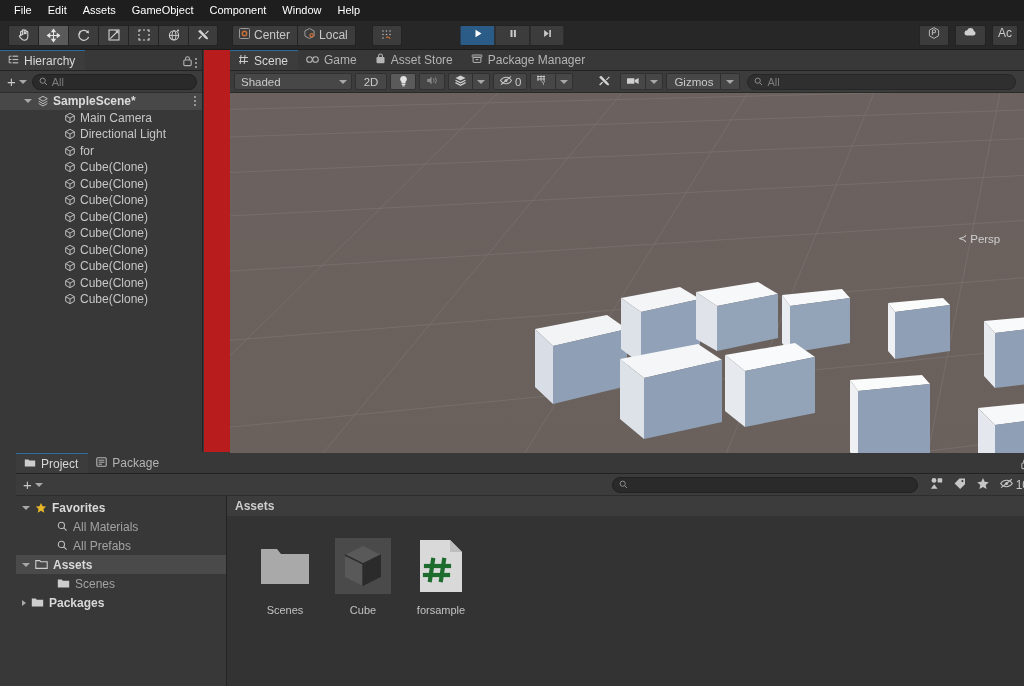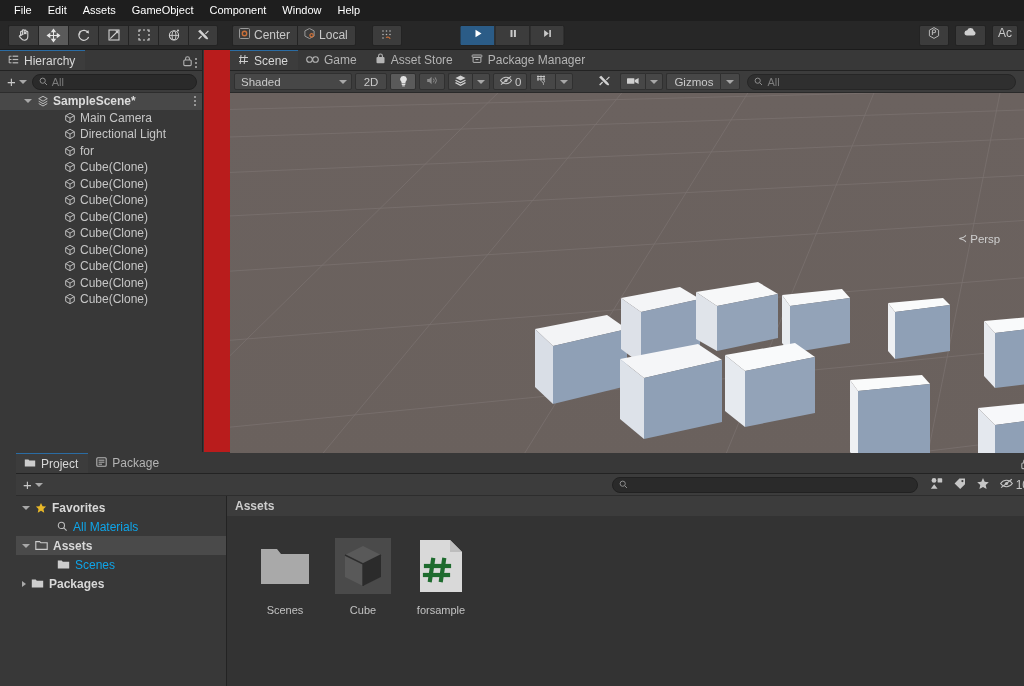--- a/index.html
+++ b/index.html
@@ -113,21 +113,21 @@
               background: #6a615e; }
   .gizmo-label { position: absolute; font-size: 11.5px; color: #cfcfcf; }
 
   
   #project { left: 0; top: 453px; width: 1024px; height: 233px; background: #383838; margin-left: 16px; }
   .pj-toolbar { height: 22px; display: flex; align-items: center; padding: 0 5px; gap: 4px;
                 background: #3c3c3c; border-bottom: 1px solid #2d2d2d; }
   .pj-body { display: flex; height: 190px; }
   .pj-tree { width: 211px; background: #383838; border-right: 1px solid #232323;
              padding-top: 2px; }
-  .trow { height: 19px; display: flex; align-items: center; font-size: 12px; color: #0ea5e9;
+  .trow { height: 19px; display: flex; align-items: center; font-size: 12px; color: #a3a3a3;
           white-space: nowrap; }
   .trow.sel { background: #4a4a4a; }
   .trow.bold { font-weight: bold; color: #d8d8d8; }
   .pj-right { flex: 1; background: #333333; }
   .pj-breadcrumb { height: 20px; display: flex; align-items: center; padding-left: 8px;
                    font-size: 12px; font-weight: bold; color: #cdcdcd; background: #3c3c3c; }
   .grid { display: flex; gap: 14px; padding: 18px 0 0 26px; }
   .gitem { width: 64px; display: flex; flex-direction: column; align-items: center; gap: 6px; }
   .gthumb { width: 64px; height: 64px; display: flex; align-items: center; justify-content: center; }
   .glabel { font-size: 11px; color: #c2c2c2; text-align: center; }
@@ -901,20 +901,31 @@
           <div class="trow">
             <span style="width:28px"></span>
             <span style="width:13px"></span>
             <span style="margin-right:5px;display:flex">
               <svg width="11" height="11" viewBox="0 0 11 11">
                 <circle cx="4.4" cy="4.4" r="3.1" fill="none" stroke="#bdbdbd" stroke-width="1.1"></circle>
                 <line x1="6.8" y1="6.8" x2="9.6" y2="9.6" stroke="#bdbdbd" stroke-width="1.1"></line>
               </svg>
             </span>
             <span>All Materials</span>
+          </div>
+          <div class="trow">
+            <span style="width:28px"></span>
+            <span style="width:13px"></span>
+            <span style="margin-right:5px;display:flex">
+              <svg width="11" height="11" viewBox="0 0 11 11">
+                <circle cx="4.4" cy="4.4" r="3.1" fill="none" stroke="#bdbdbd" stroke-width="1.1"></circle>
+                <line x1="6.8" y1="6.8" x2="9.6" y2="9.6" stroke="#bdbdbd" stroke-width="1.1"></line>
+              </svg>
+            </span>
+            <span>All Prefabs</span>
           </div>
           <div class="trow sel bold">
             <span style="width:6px"></span>
             <span class="caret down" style="margin-right:5px"></span>
             <span style="margin-right:5px;display:flex">
               <svg width="13" height="11" viewBox="0 0 13 11">
                 <path d="M.8 1.6h3.9l1.1 1.2h6.4v6.6H.8z" fill="none" stroke="#cdcdcd" stroke-width="1.1"></path>
               </svg>
             </span>
             <span>Assets</span>

